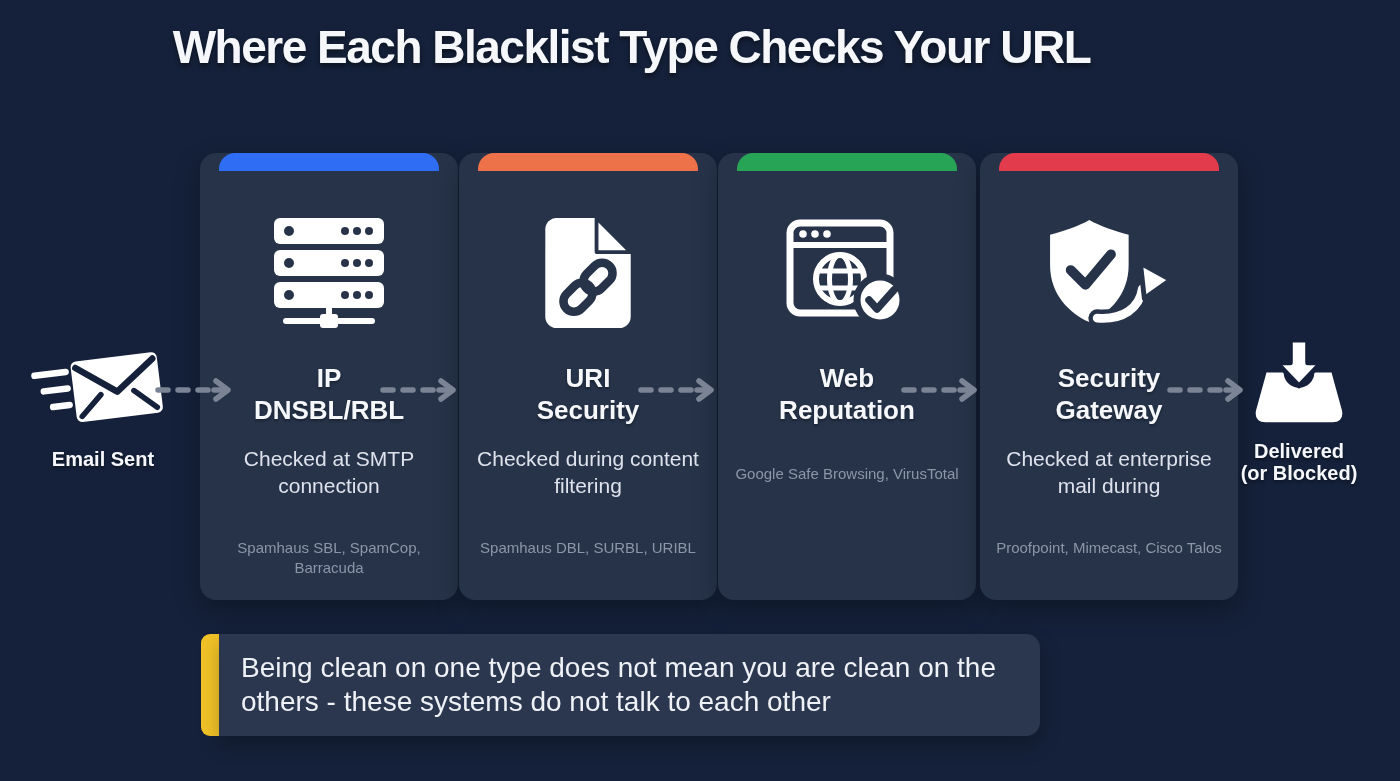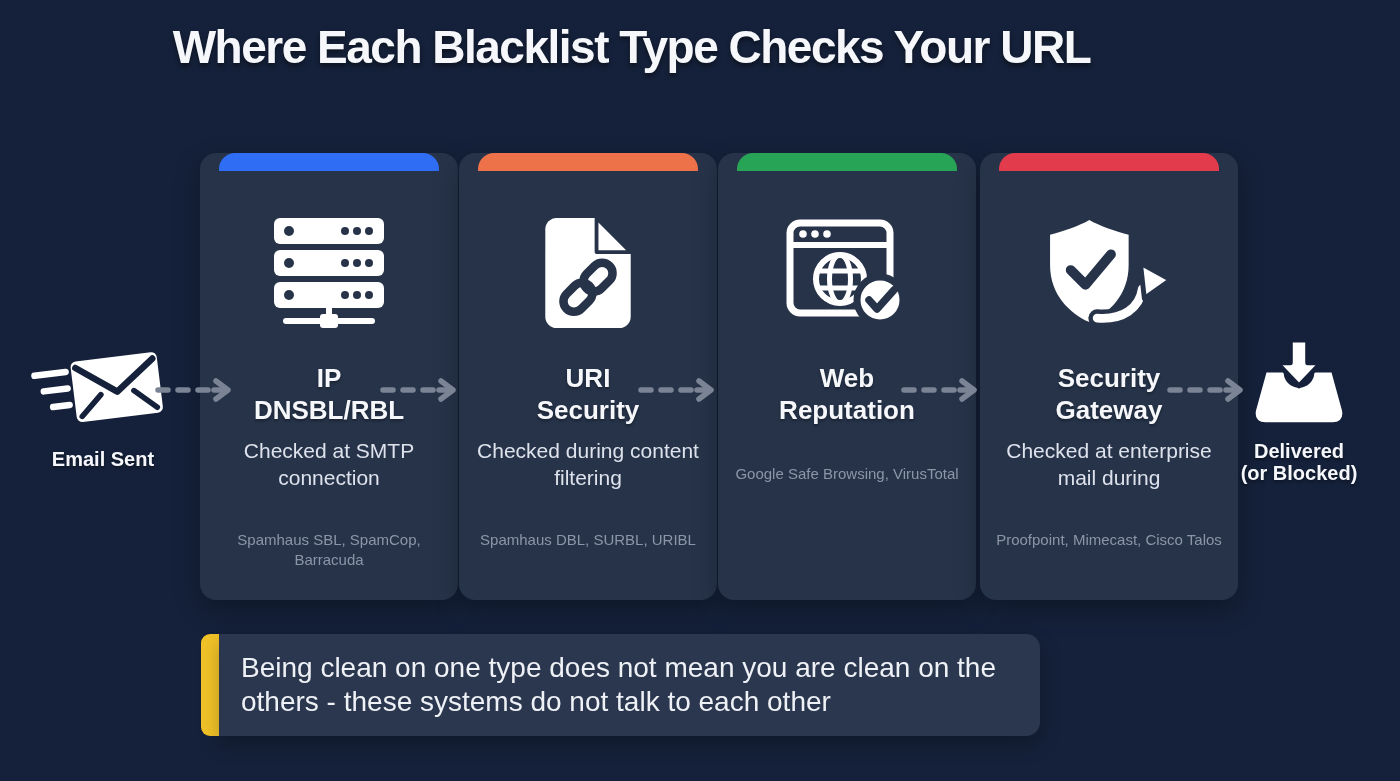--- a/index.html
+++ b/index.html
@@ -25,21 +25,21 @@
   }
   .card-1{left:200px}.card-2{left:459px}.card-3{left:718px}.card-4{left:980px}
   .card-accent{width:220px;height:18px;border-radius:16px 16px 0 0;flex:none;}
   .card-icon{height:112px;margin-top:46px;display:flex;align-items:center;justify-content:center;flex:none;}
   .card-title{
     margin-top:34px;text-align:center;font-size:26px;font-weight:bold;line-height:1.22;
     color:var(--title_text,#f5f7fa);padding:0 10px;
     text-shadow:0 2px 3px rgba(0,0,0,.35);
   }
   .card-subtitle{
-    margin-top:12px;text-align:center;font-size:21px;line-height:1.28;
+    margin-top:20px;text-align:center;font-size:21px;line-height:1.28;
     color:var(--subtitle_text,#dde2ec);padding:0 14px;
   }
   .card-sources{
     margin-top:38px;text-align:center;font-size:15px;line-height:1.3;
     color:var(--sources_text,#8d95a8);padding:0 12px;
   }
   
   .endpoint{position:absolute;text-align:center;}
   .endpoint-start{left:18px;top:340px;width:170px;}
   .endpoint-end{left:1228px;top:340px;width:142px;}

